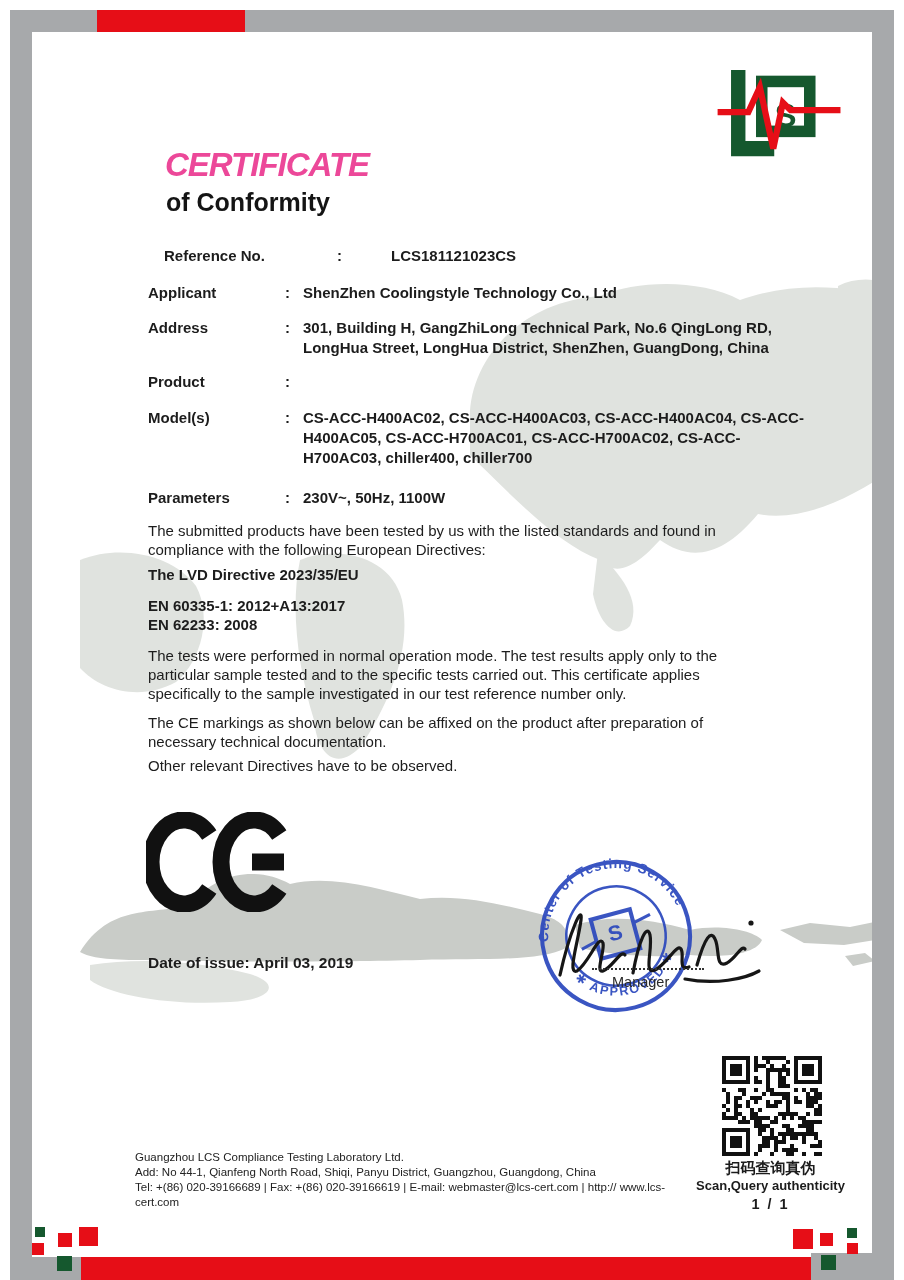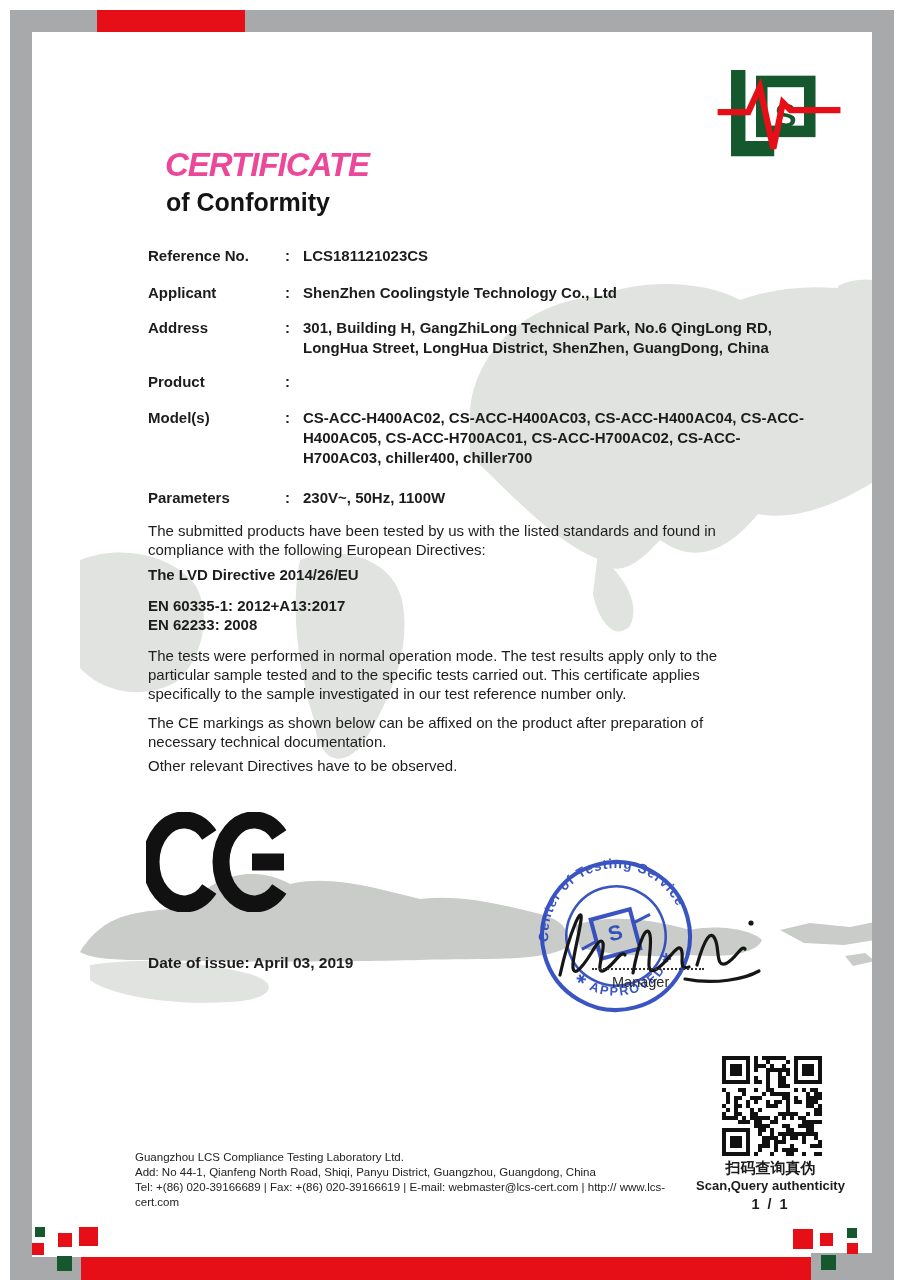--- a/index.html
+++ b/index.html
@@ -82,21 +82,21 @@
       <rect x="40" y="8" width="62" height="64" fill="#15582e"></rect>
       <rect x="52" y="20" width="38" height="40" fill="#ffffff"></rect>
       <text x="71" y="52" font-size="34" font-weight="bold" fill="#15582e" text-anchor="middle" dominant-baseline="middle">S</text>
       <polyline points="0,46 32,46 44,20 58,84 68,36 76,44 128,44" fill="none" stroke="#e60e17" stroke-width="6.5"></polyline>
     </svg>
   </div>
 
   <div class="abs title" style="left:165px;top:146px;">CERTIFICATE</div>
   <div class="abs subtitle" style="left:166px;top:188px;">of Conformity</div>
 
-  <div class="abs row" style="left:148px;top:246px;">
+  <div class="abs row" style="left:164px;top:246px;gap:36px;">
     <span class="lbl">Reference No.</span>
     <span class="col">:</span>
     <span class="val">LCS181121023CS</span>
   </div>
   <div class="abs row" style="left:148px;top:283px;">
     <span class="lbl">Applicant</span>
     <span class="col">:</span>
     <span class="val">ShenZhen Coolingstyle Technology Co., Ltd</span>
   </div>
   <div class="abs row" style="left:148px;top:318px;">
@@ -113,21 +113,21 @@
     <span class="col">:</span>
     <span class="val">CS-ACC-H400AC02, CS-ACC-H400AC03, CS-ACC-H400AC04, CS-ACC-H400AC05, CS-ACC-H700AC01, CS-ACC-H700AC02, CS-ACC-H700AC03, chiller400, chiller700</span>
   </div>
   <div class="abs row" style="left:148px;top:488px;">
     <span class="lbl">Parameters</span>
     <span class="col">:</span>
     <span class="val">230V~, 50Hz, 1100W</span>
   </div>
 
   <div class="abs para" style="left:148px;top:521px;">The submitted products have been tested by us with the listed standards and found in compliance with the following European Directives:</div>
-  <div class="abs para bold" style="left:148px;top:565px;">The LVD Directive 2014/26/EU</div>
+  <div class="abs para bold" style="left:148px;top:565px;">The LVD Directive 2023/35/EU</div>
   <div class="abs para bold" style="left:148px;top:596px;">EN 60335-1: 2012+A13:2017</div>
   <div class="abs para bold" style="left:148px;top:615px;">EN 62233: 2008</div>
   <div class="abs para" style="left:148px;top:646px;">The tests were performed in normal operation mode. The test results apply only to the particular sample tested and to the specific tests carried out. This certificate applies specifically to the sample investigated in our test reference number only.</div>
   <div class="abs para" style="left:148px;top:713px;">The CE markings as shown below can be affixed on the product after preparation of necessary technical documentation.</div>
   <div class="abs para" style="left:148px;top:756px;">Other relevant Directives have to be observed.</div>
 
   <div class="abs" style="left:146px;top:812px;width:150px;height:100px;">
     <svg width="150" height="100" viewBox="0 0 150 100">
       <path d="M63.3,23 A33,42 0 1 0 63.3,77" fill="none" stroke="#111" stroke-width="17"></path>
       <path d="M133.3,23 A33,42 0 1 0 133.3,77" fill="none" stroke="#111" stroke-width="17"></path>

